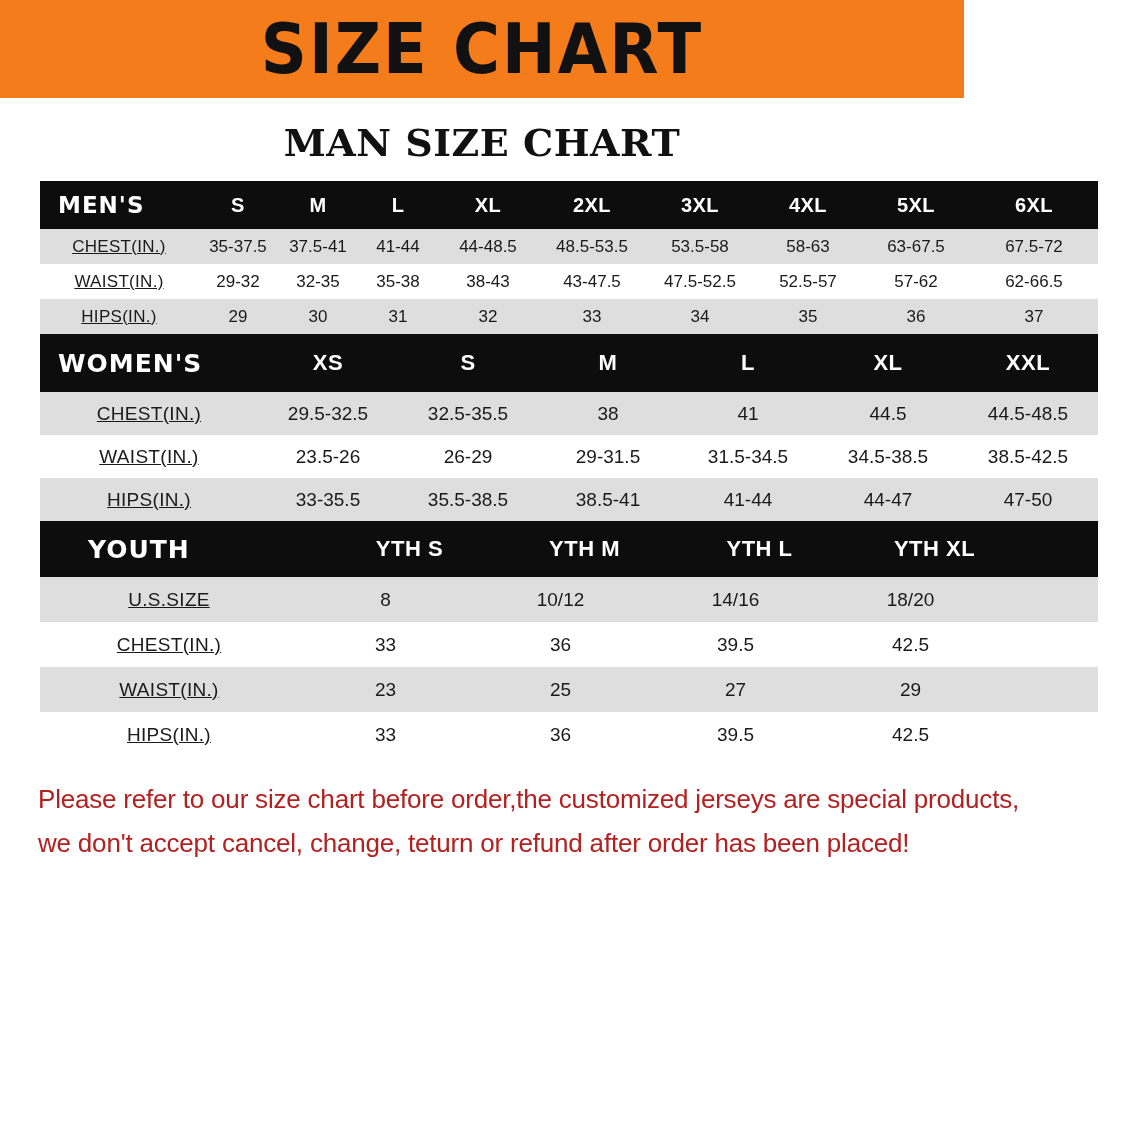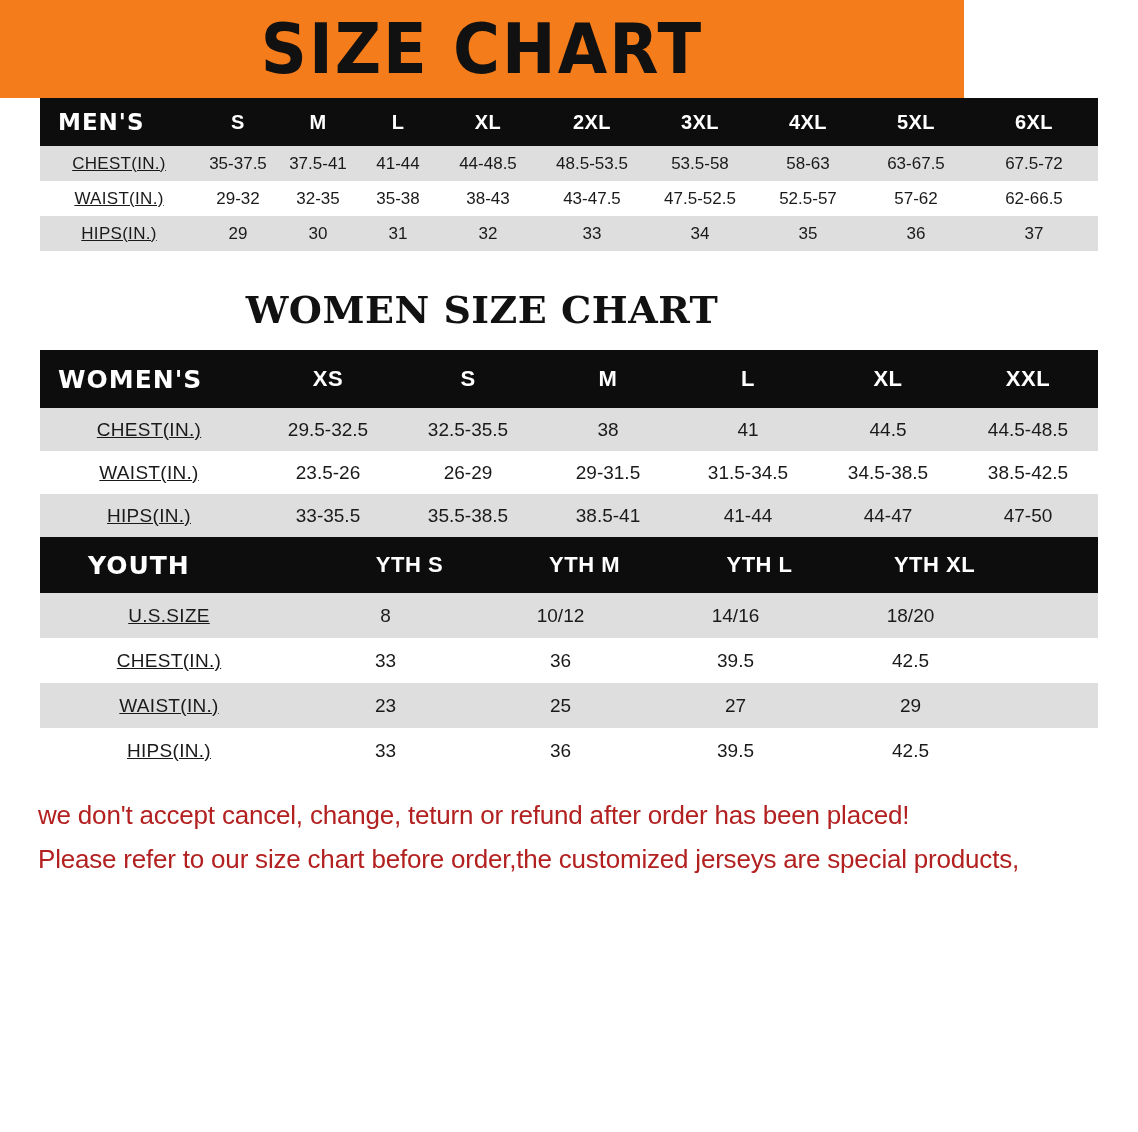--- a/index.html
+++ b/index.html
@@ -124,20 +124,21 @@
 </style>
 </head>
 <body>
 
 <div class="page">
 
   <div class="banner">
     <div class="banner-title">SIZE CHART</div>
   </div>
 
+  <div class="section-title" id="man-title">MAN SIZE CHART</div>
   <div class="table-wrap">
     <table class="size-table" id="man-table">
       <colgroup>
         <col style="width:158px">
         <col style="width:80px">
           <col style="width:80px">
           <col style="width:80px">
         <col style="width:100px">
           <col style="width:108px">
           <col style="width:108px">
@@ -193,21 +194,20 @@
           <td>33</td>
           <td>34</td>
           <td>35</td>
           <td>36</td>
           <td>37</td>
         </tr>
       </tbody>
     </table>
   </div>
 
-  <div class="section-title" id="women-title">WOMEN SIZE CHART</div>
   <div class="table-wrap">
     <table class="size-table" id="women-table">
       <colgroup>
         <col style="width:218px">
         <col style="width:140px">
           <col style="width:140px">
           <col style="width:140px">
         <col style="width:140px">
           <col style="width:140px">
           <col style="width:140px">
@@ -306,17 +306,17 @@
           <td>36</td>
           <td>39.5</td>
           <td>42.5</td>
           <td></td>
         </tr>
       </tbody>
     </table>
   </div>
 
   <div class="note">
+    <div>Please refer to our size chart before order,the customized jerseys are special products,</div>
     <div>we don't accept cancel, change, teturn or refund after order has been placed!</div>
-    <div>Please refer to our size chart before order,the customized jerseys are special products,</div>
   </div>
 
 </div>
 
 </body></html>

